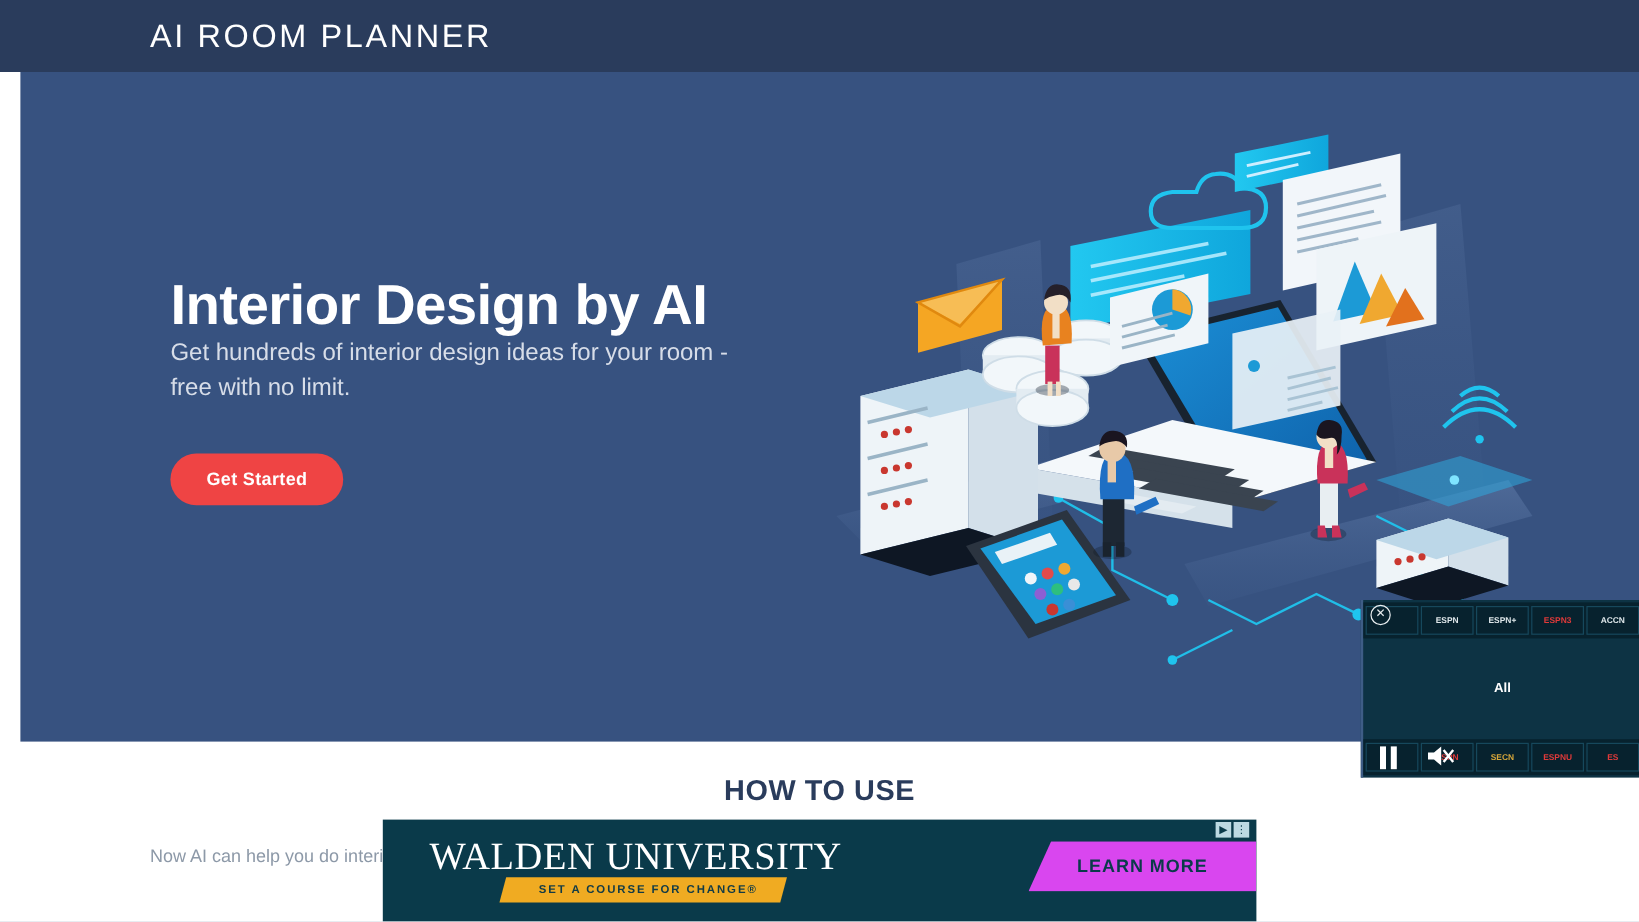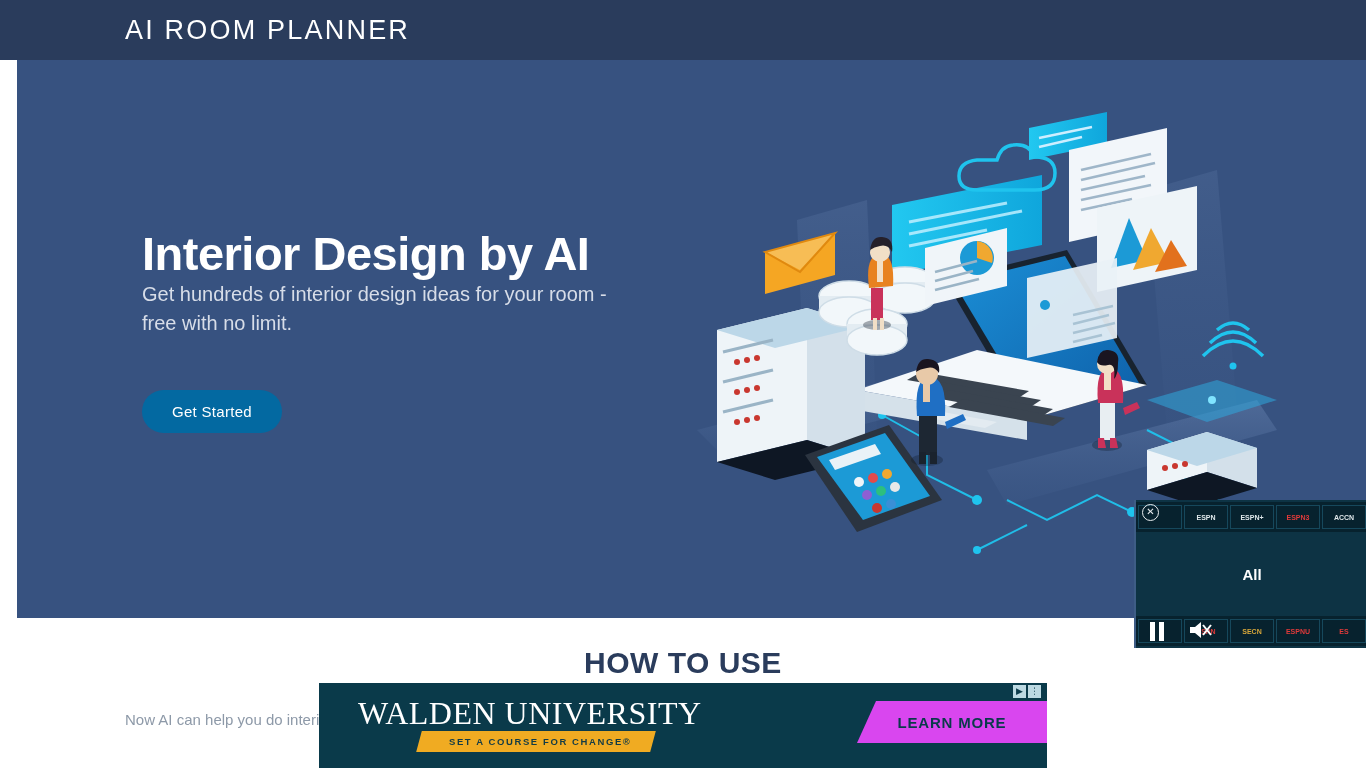--- a/index.html
+++ b/index.html
@@ -36,40 +36,40 @@
   }
   .hero-title {
     color:#ffffff; font-size:47px; font-weight:bold;
     letter-spacing:-0.5px; line-height:1.1;
   }
   .hero-sub {
     color:#d7dde8; font-size:20px; font-weight:500;
     line-height:1.45; max-width:500px;
   }
   .btn-get-started {
-    display:inline-block; margin-top:52px;
-    background:#0369a1; color:#ffffff;
-    font-size:15px; font-weight:400;
+    display:inline-block; margin-top:40px;
+    background:#ef4444; color:#ffffff;
+    font-size:15px; font-weight:700;
     padding:13px 30px; border-radius:24px;
     border:none; cursor:pointer;
     letter-spacing:0.3px;
   }
 
   
   .illus { position:absolute; left:660px; top:40px; width:620px; height:480px; }
   .illus svg { width:100%; height:100%; display:block; }
 
   
   .section-how {
     position:absolute; top:618px; left:0; width:1366px; height:150px;
     background:#ffffff;
   }
   .how-title {
     text-align:center; margin-top:28px;
-    color:#2a3c5c; font-size:30px; font-weight:bold; letter-spacing:0.5px;
+    color:#2a3c5c; font-size:24px; font-weight:bold; letter-spacing:0.5px;
   }
   .how-body {
     margin-top:28px; padding:0 125px;
     color:#8d99a8; font-size:15px; line-height:1.6;
   }
 
   
   .ad {
     position:absolute; left:319px; top:683px; width:728px; height:85px;
     background:#0a3a4a; overflow:hidden;
@@ -127,21 +127,21 @@
     filter:blur(0.6px);
   }
   .tile.red { color:#e03a3a; }
   .tile.white { color:#dfe7ea; }
   .tile.gold { color:#d8a73a; }
   .video-center {
     position:absolute; left:0; top:0; width:232px; height:148px;
     display:flex; align-items:center; justify-content:center;
   }
   .video-all {
-    color:#ffffff; font-size:15px; font-weight:bold;
+    color:#ffffff; font-size:11px; font-weight:bold;
     filter:blur(0.3px);
   }
   .vid-close {
     position:absolute; left:6px; top:4px; width:17px; height:17px;
     border-radius:50%; border:1.4px solid #e9eef0;
     color:#e9eef0; font-size:10px; line-height:14px; text-align:center;
     cursor:pointer; background:transparent; z-index:5;
   }
   .vid-ctrl {
     position:absolute; bottom:7px; z-index:5; cursor:pointer;

